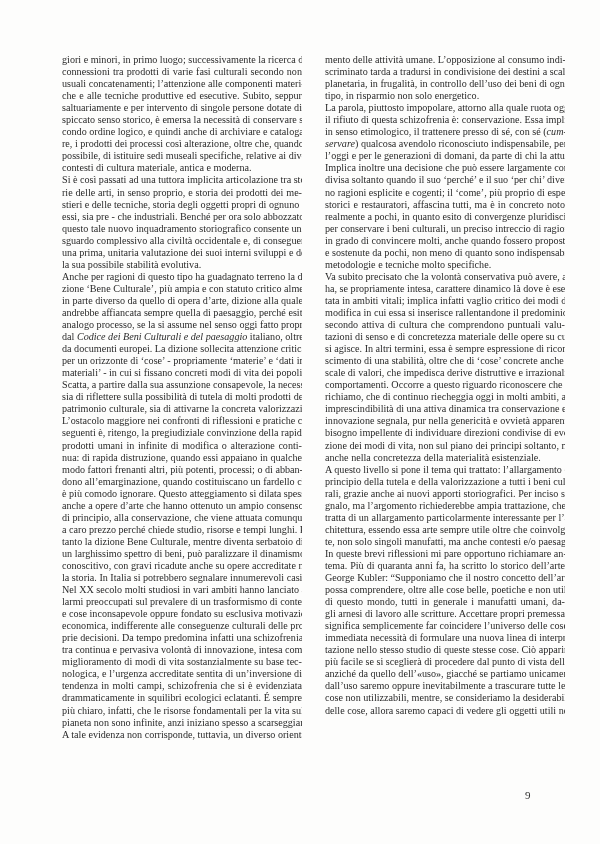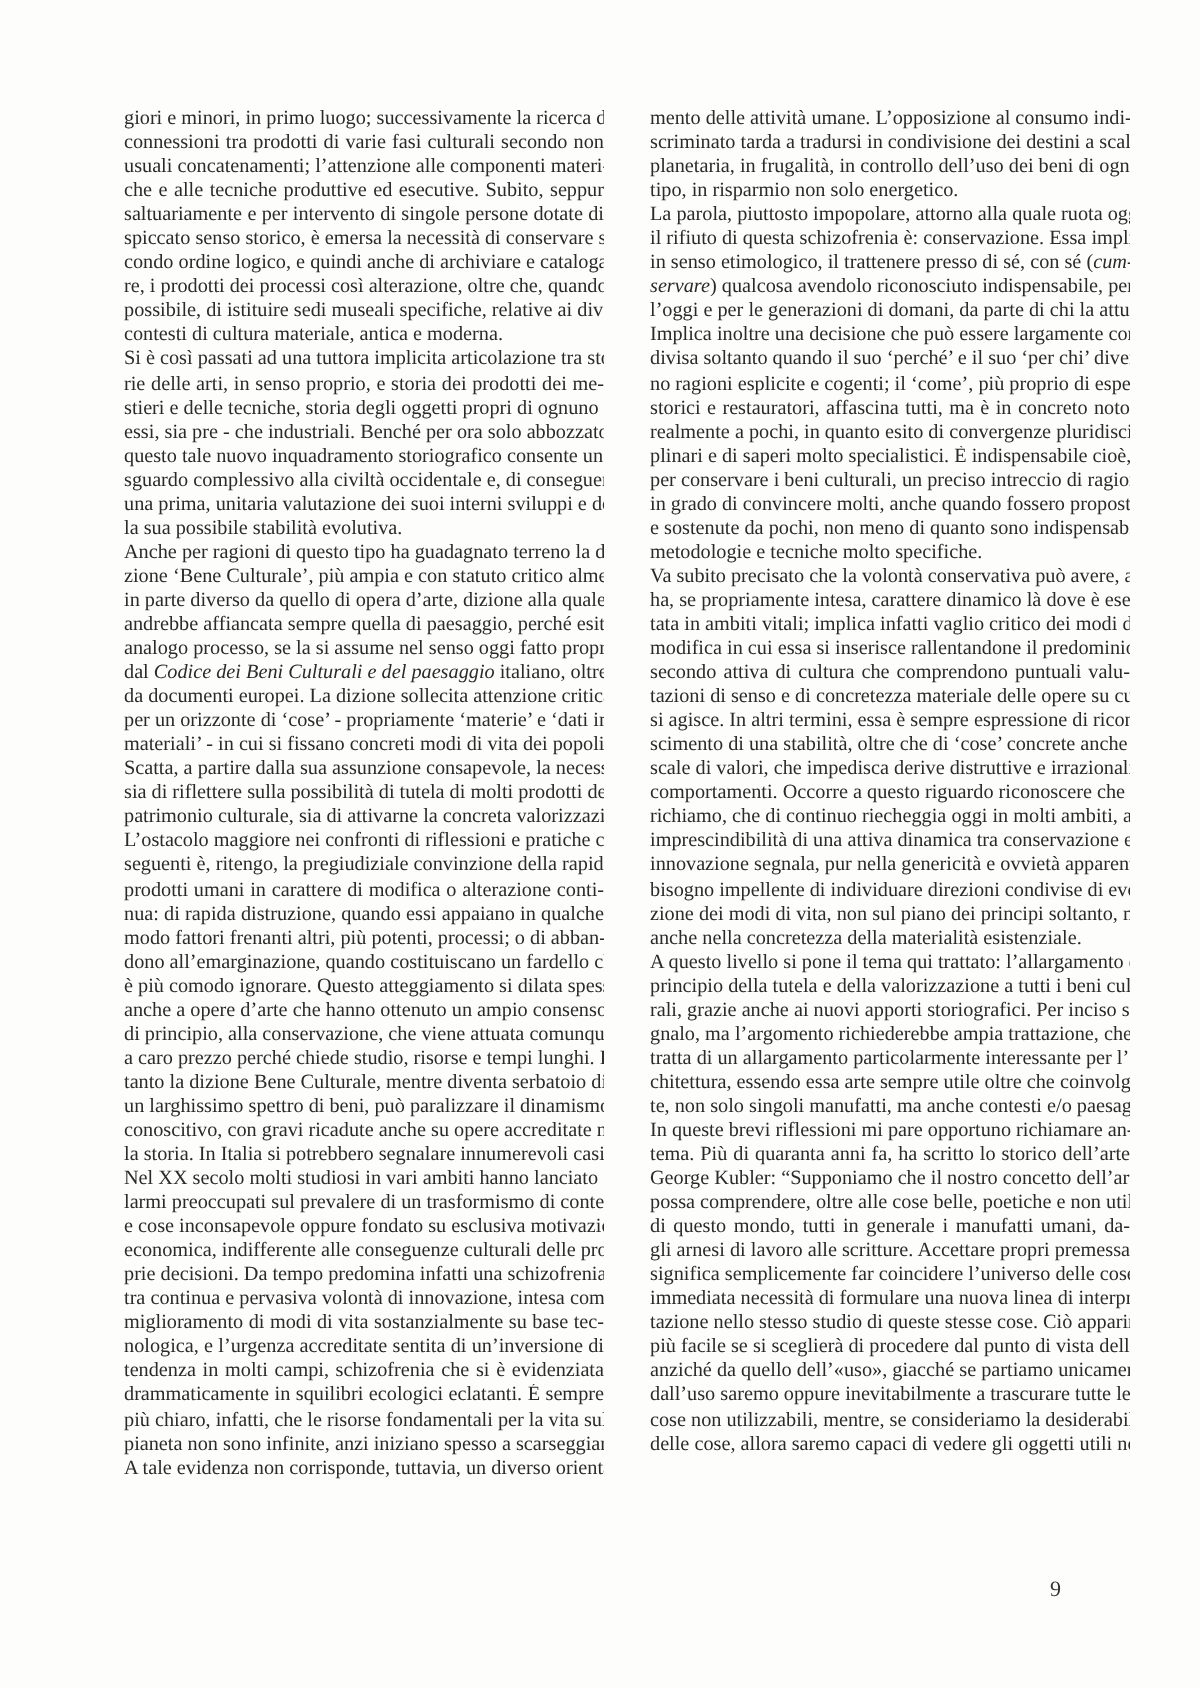--- a/index.html
+++ b/index.html
@@ -59,21 +59,21 @@
       <span class="line">analogo processo, se la si assume nel senso oggi fatto proprio</span>
       <span class="line">dal <i>Codice dei Beni Culturali e del paesaggio</i> italiano, oltre che</span>
       <span class="line">da documenti europei. La dizione sollecita attenzione critica</span>
       <span class="line">per un orizzonte di ‘cose’ - propriamente ‘materie’ e ‘dati im-</span>
       <span class="line">materiali’ - in cui si fissano concreti modi di vita dei popoli.</span>
       <span class="line">Scatta, a partire dalla sua assunzione consapevole, la necessità</span>
       <span class="line">sia di riflettere sulla possibilità di tutela di molti prodotti del</span>
       <span class="line last">patrimonio culturale, sia di attivarne la concreta valorizzazione.</span>
       <span class="line">L’ostacolo maggiore nei confronti di riflessioni e pratiche con-</span>
       <span class="line">seguenti è, ritengo, la pregiudiziale convinzione della rapidità</span>
-      <span class="line">prodotti umani in carattere di modifica o alterazione conti-</span>
+      <span class="line">prodotti umani in infinite di modifica o alterazione conti-</span>
       <span class="line">nua: di rapida distruzione, quando essi appaiano in qualche</span>
       <span class="line">modo fattori frenanti altri, più potenti, processi; o di abban-</span>
       <span class="line">dono all’emarginazione, quando costituiscano un fardello che</span>
       <span class="line">è più comodo ignorare. Questo atteggiamento si dilata spesso</span>
       <span class="line">anche a opere d’arte che hanno ottenuto un ampio consenso,</span>
       <span class="line">di principio, alla conservazione, che viene attuata comunque</span>
       <span class="line">a caro prezzo perché chiede studio, risorse e tempi lunghi. Per-</span>
       <span class="line">tanto la dizione Bene Culturale, mentre diventa serbatoio di</span>
       <span class="line">un larghissimo spettro di beni, può paralizzare il dinamismo</span>
       <span class="line">conoscitivo, con gravi ricadute anche su opere accreditate nel-</span>
@@ -100,21 +100,20 @@
       <span class="line">La parola, piuttosto impopolare, attorno alla quale ruota oggi</span>
       <span class="line">il rifiuto di questa schizofrenia è: conservazione. Essa implica,</span>
       <span class="line">in senso etimologico, il trattenere presso di sé, con sé (<i>cum-</i></span>
       <span class="line"><i>servare</i>) qualcosa avendolo riconosciuto indispensabile, per</span>
       <span class="line last">l’oggi e per le generazioni di domani, da parte di chi la attua.</span>
       <span class="line">Implica inoltre una decisione che può essere largamente con-</span>
       <span class="line">divisa soltanto quando il suo ‘perché’ e il suo ‘per chi’ diventa-</span>
       <span class="line">no ragioni esplicite e cogenti; il ‘come’, più proprio di esperti,</span>
       <span class="line">storici e restauratori, affascina tutti, ma è in concreto noto</span>
       <span class="line">realmente a pochi, in quanto esito di convergenze pluridisci-</span>
-      <span class="line">plinari e di saperi molto specialistici. È indispensabile cioè,</span>
       <span class="line">per conservare i beni culturali, un preciso intreccio di ragioni</span>
       <span class="line">in grado di convincere molti, anche quando fossero proposte</span>
       <span class="line">e sostenute da pochi, non meno di quanto sono indispensabili</span>
       <span class="line last">metodologie e tecniche molto specifiche.</span>
       <span class="line">Va subito precisato che la volontà conservativa può avere, anzi</span>
       <span class="line">ha, se propriamente intesa, carattere dinamico là dove è eserci-</span>
       <span class="line">tata in ambiti vitali; implica infatti vaglio critico dei modi della</span>
       <span class="line">modifica in cui essa si inserisce rallentandone il predominio,</span>
       <span class="line">secondo attiva di cultura che comprendono puntuali valu-</span>
       <span class="line">tazioni di senso e di concretezza materiale delle opere su cui</span>

